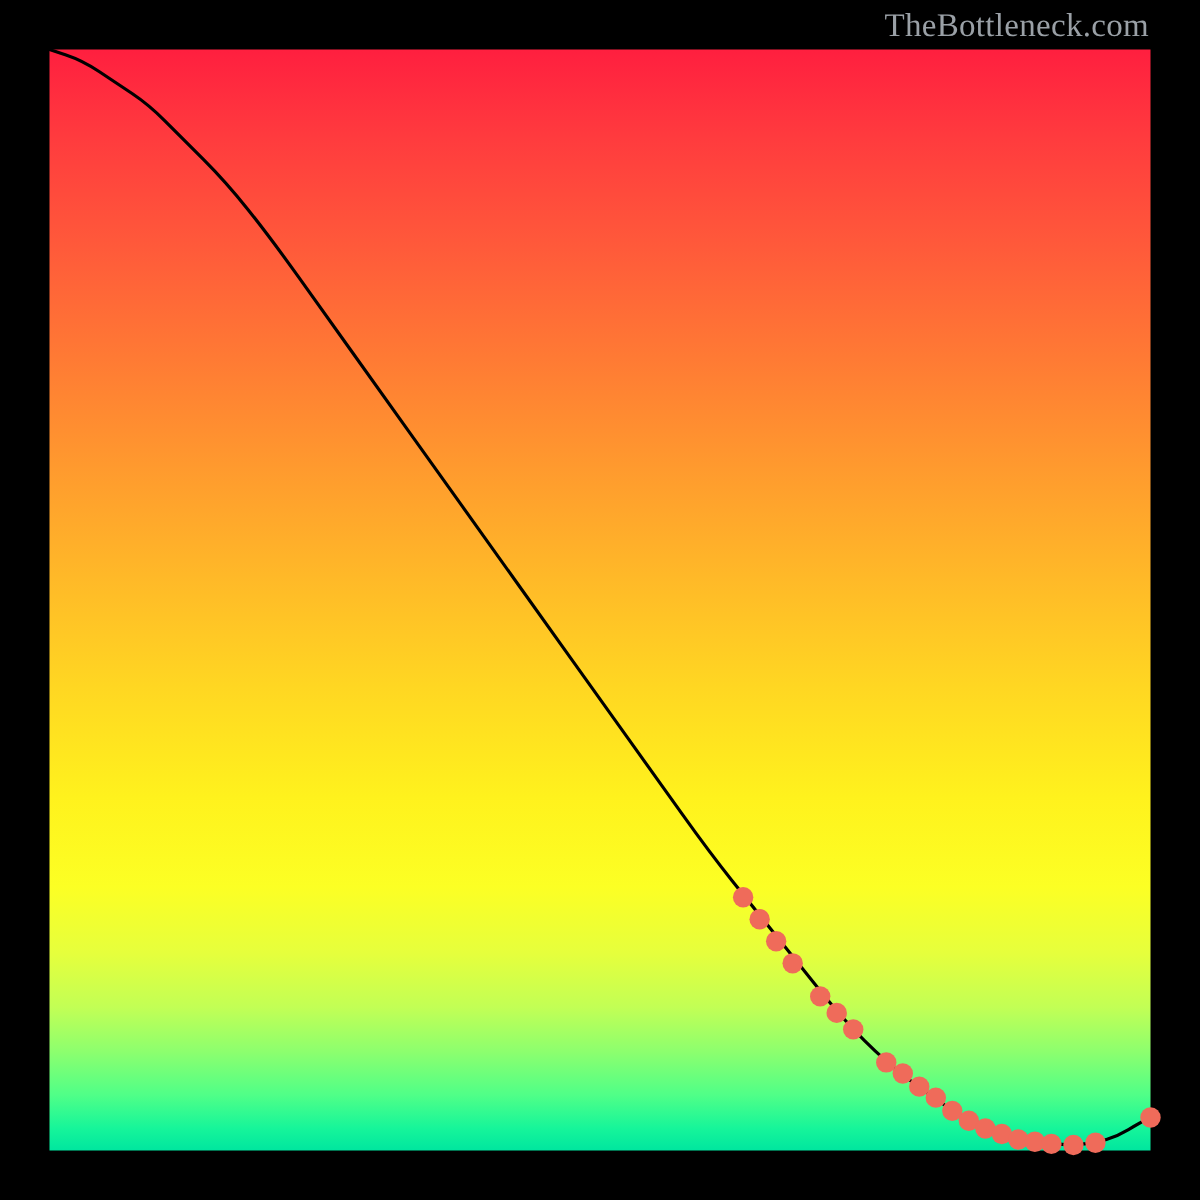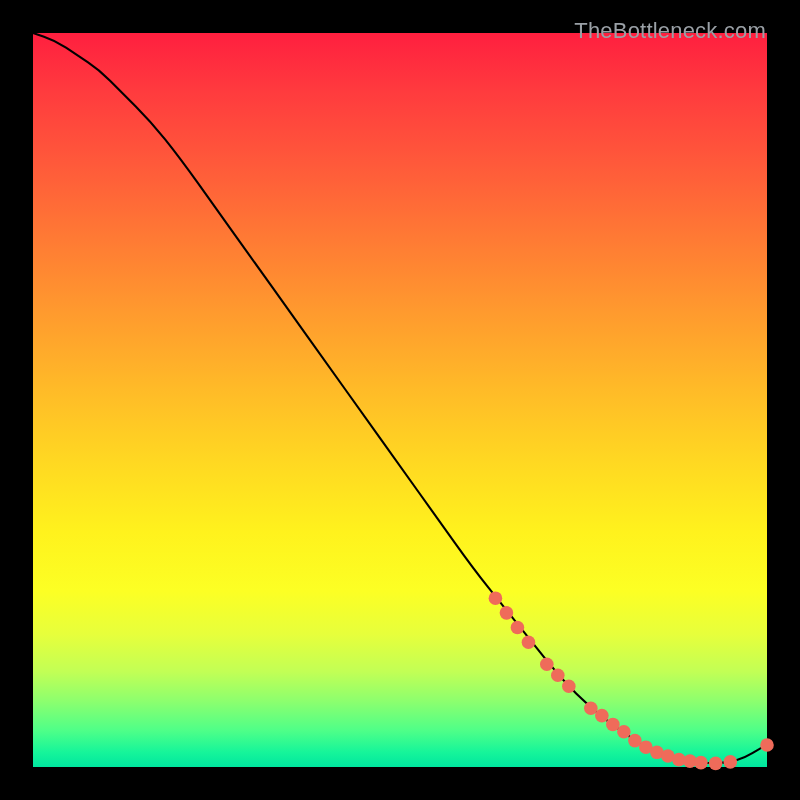--- a/index.html
+++ b/index.html
@@ -38,26 +38,27 @@
       #e6ff3c 82%,
       #c2ff55 87%,
       #8dff6e 91%,
       #4fff88 95%,
       #16f59a 98%,
       #00e69f 100%
     );
   }
   .watermark {
     position: absolute;
-    top: 18px;
+    top: 4px;
     right: 34px;
     color: #9aa0a6;
     font-size: 22px;
     letter-spacing: 0.2px;
     user-select: none;
+    font-family: Liberation Serif, serif;
   }
   svg.curve-layer {
     position: absolute;
     left: 33px;
     top: 33px;
     width: 734px;
     height: 734px;
     overflow: visible;
   }
 </style>

